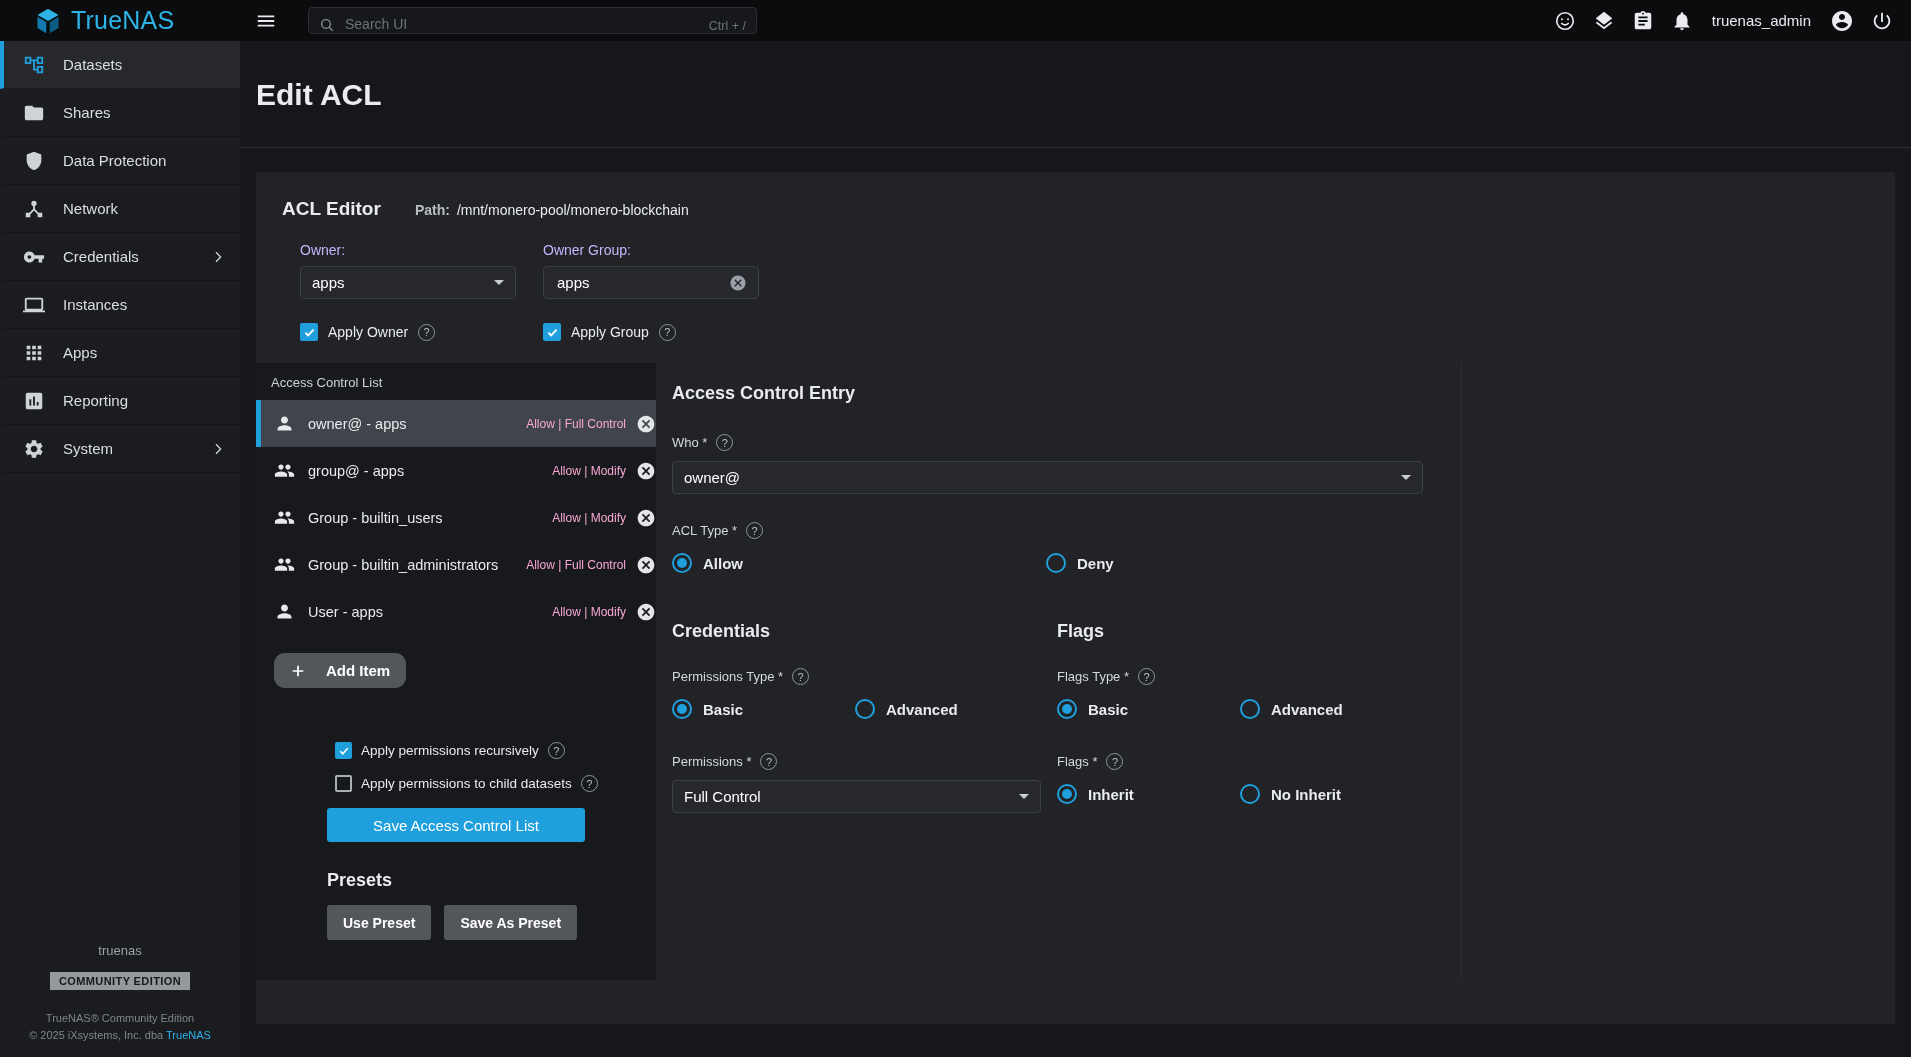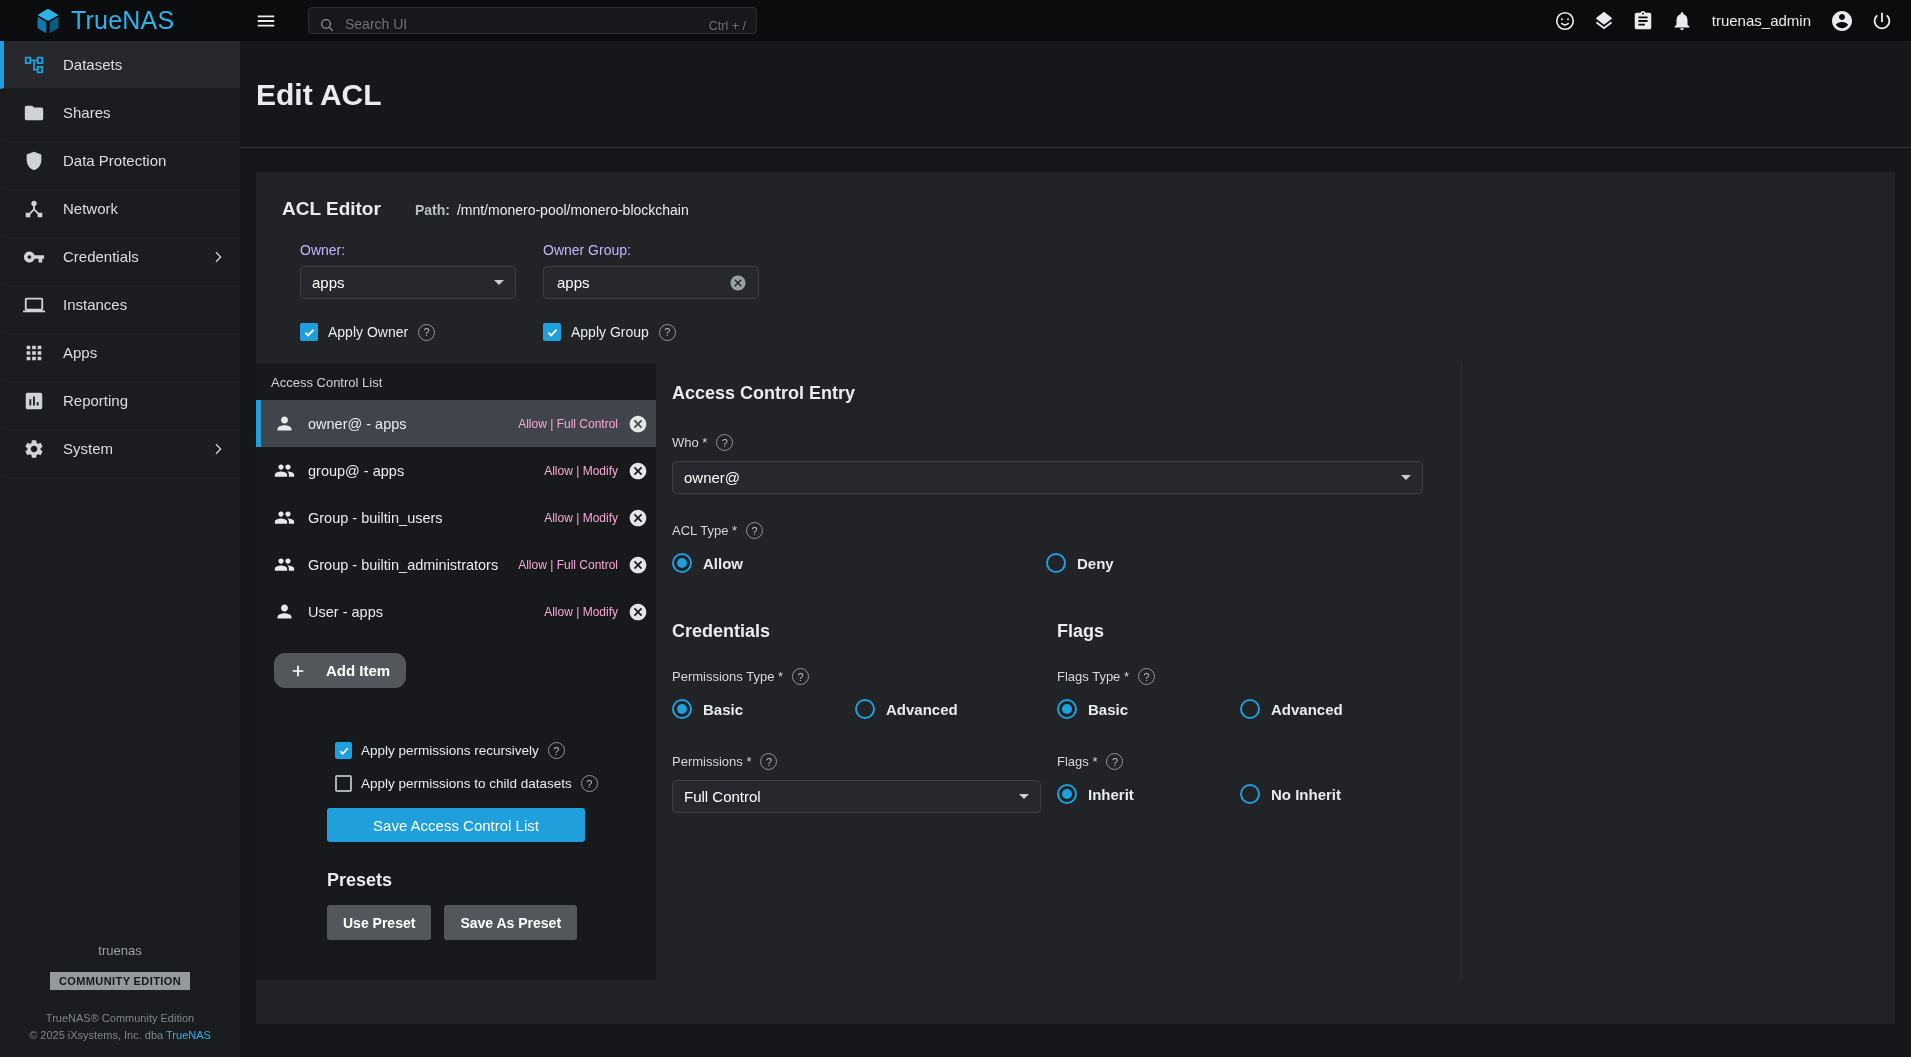--- a/index.html
+++ b/index.html
@@ -61,21 +61,21 @@
   .checkbox.unchecked { border:2px solid #a9afb5; background:transparent; }
   .check-label { font-size:14px; color:#e9ebee; }
   .help { width:17px; height:17px; border:1px solid #8f959b; border-radius:50%; color:#b9bec4; font-size:11px; display:inline-flex; align-items:center; justify-content:center; flex:0 0 17px; cursor:pointer; }
   .help::after { content:"?"; }
 
   .editor-body { display:flex; margin-top:22px; }
 
   
   .acl-panel { width:400px; flex:0 0 400px; background:#18191d; padding-bottom:40px; }
   .panel-label { font-size:13px; color:#cfd3d7; padding:12px 15px 10px; }
-  .acl-entry { height:47px; display:flex; align-items:center; border-left:5px solid transparent; cursor:pointer; padding-right:8px; }
+  .acl-entry { height:47px; display:flex; align-items:center; border-left:5px solid transparent; cursor:pointer; padding-right:0; }
   .acl-entry.selected { background:#40454b; border-left-color:#1fa0dd; }
   .entry-icon { width:21px; height:21px; margin:0 13px 0 13px; color:#e6e8eb; flex:0 0 21px; }
   .entry-name { flex:1; font-size:14.5px; white-space:nowrap; overflow:hidden; }
   .entry-perm { font-size:12px; color:#f9a8d4; margin:0 10px 0 6px; white-space:nowrap; }
   .entry-cancel { background:none; border:none; padding:0; cursor:pointer; flex:0 0 20px; }
   .add-item { margin:18px 0 0 18px; height:35px; background:#53575c; color:#fff; border:none; border-radius:11px; font-size:15px; font-weight:bold; display:inline-flex; align-items:center; gap:20px; padding:0 16px; cursor:pointer; }
   .controls { width:258px; margin:54px auto 0; }
   .ctrl-check { display:flex; align-items:center; gap:9px; margin-bottom:16px; padding-left:8px; }
   .ctrl-check .checkbox { width:17px; height:17px; flex-basis:17px; }
   .ctrl-check .check-label { font-size:13.5px; white-space:nowrap; }

